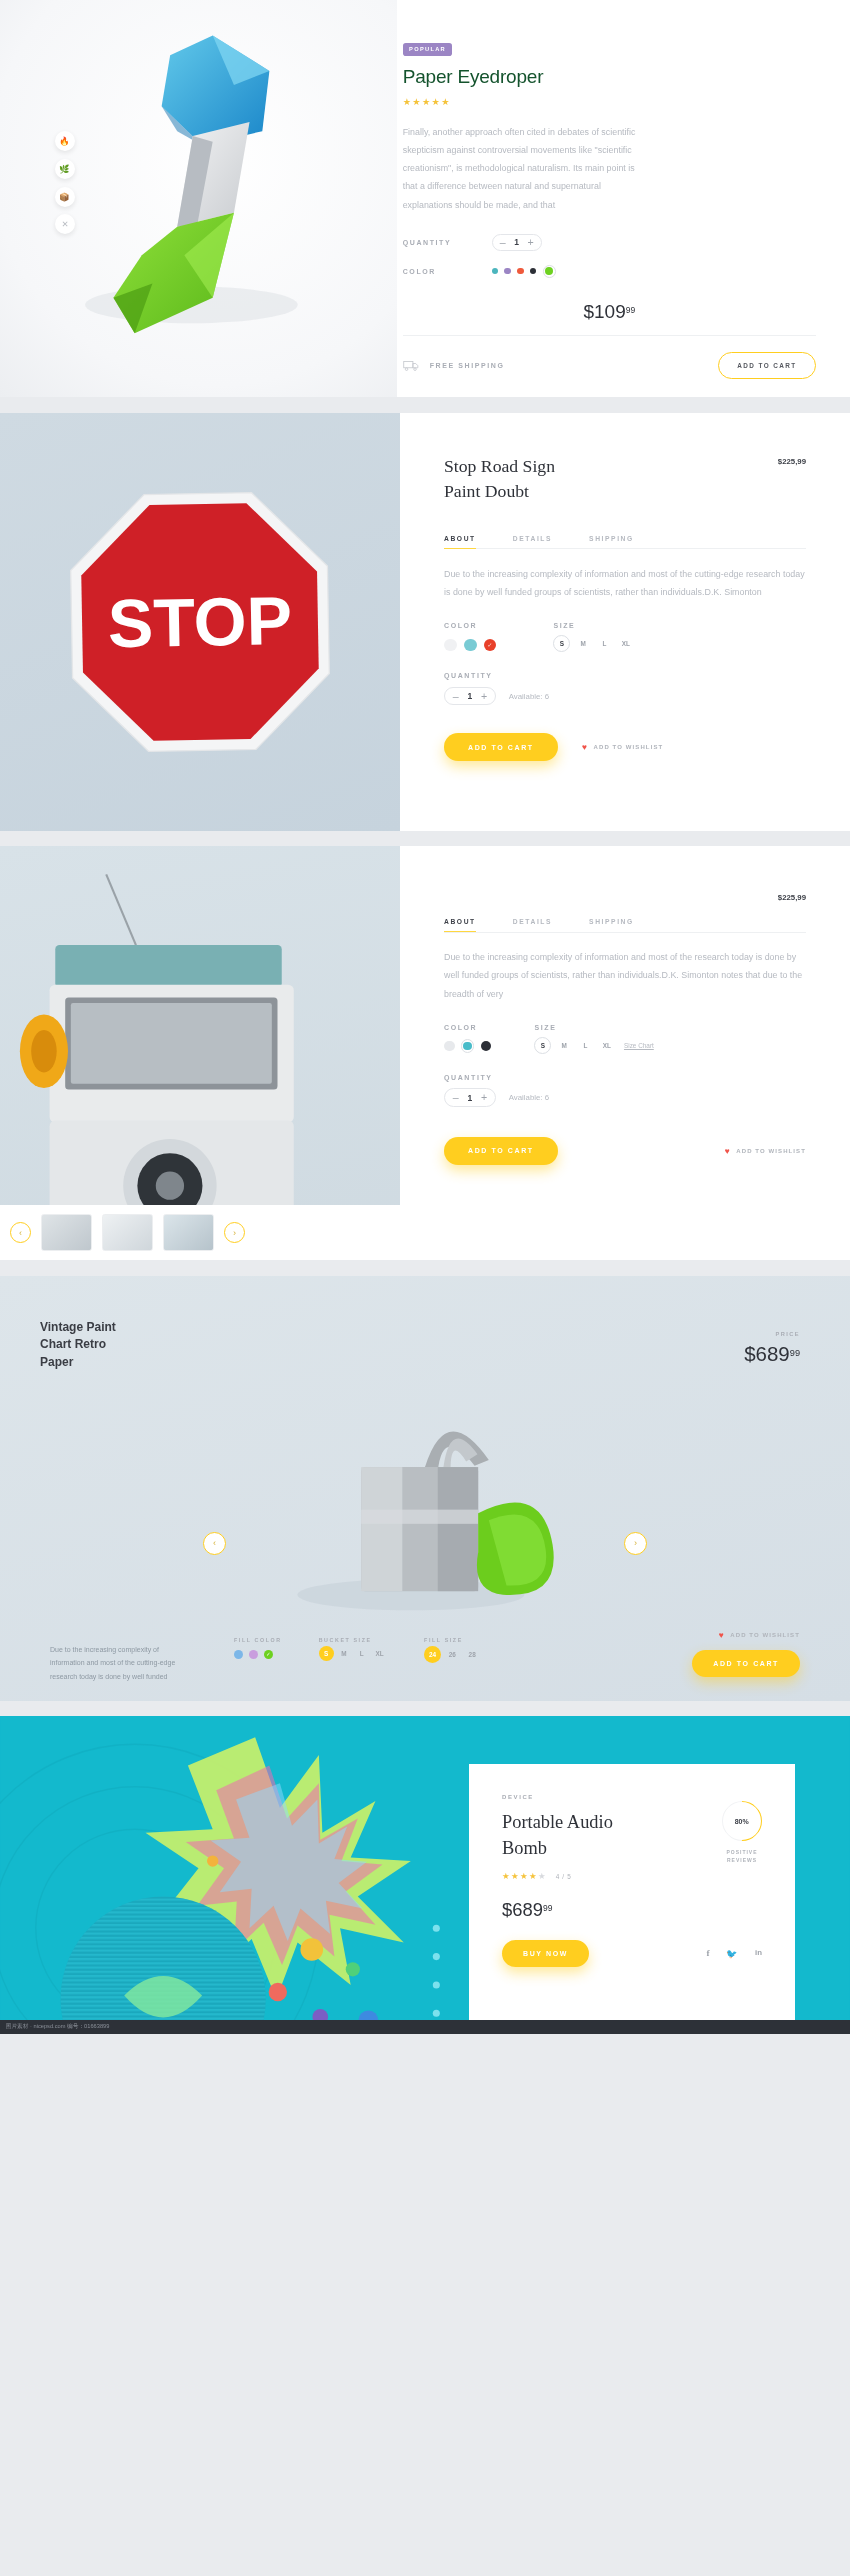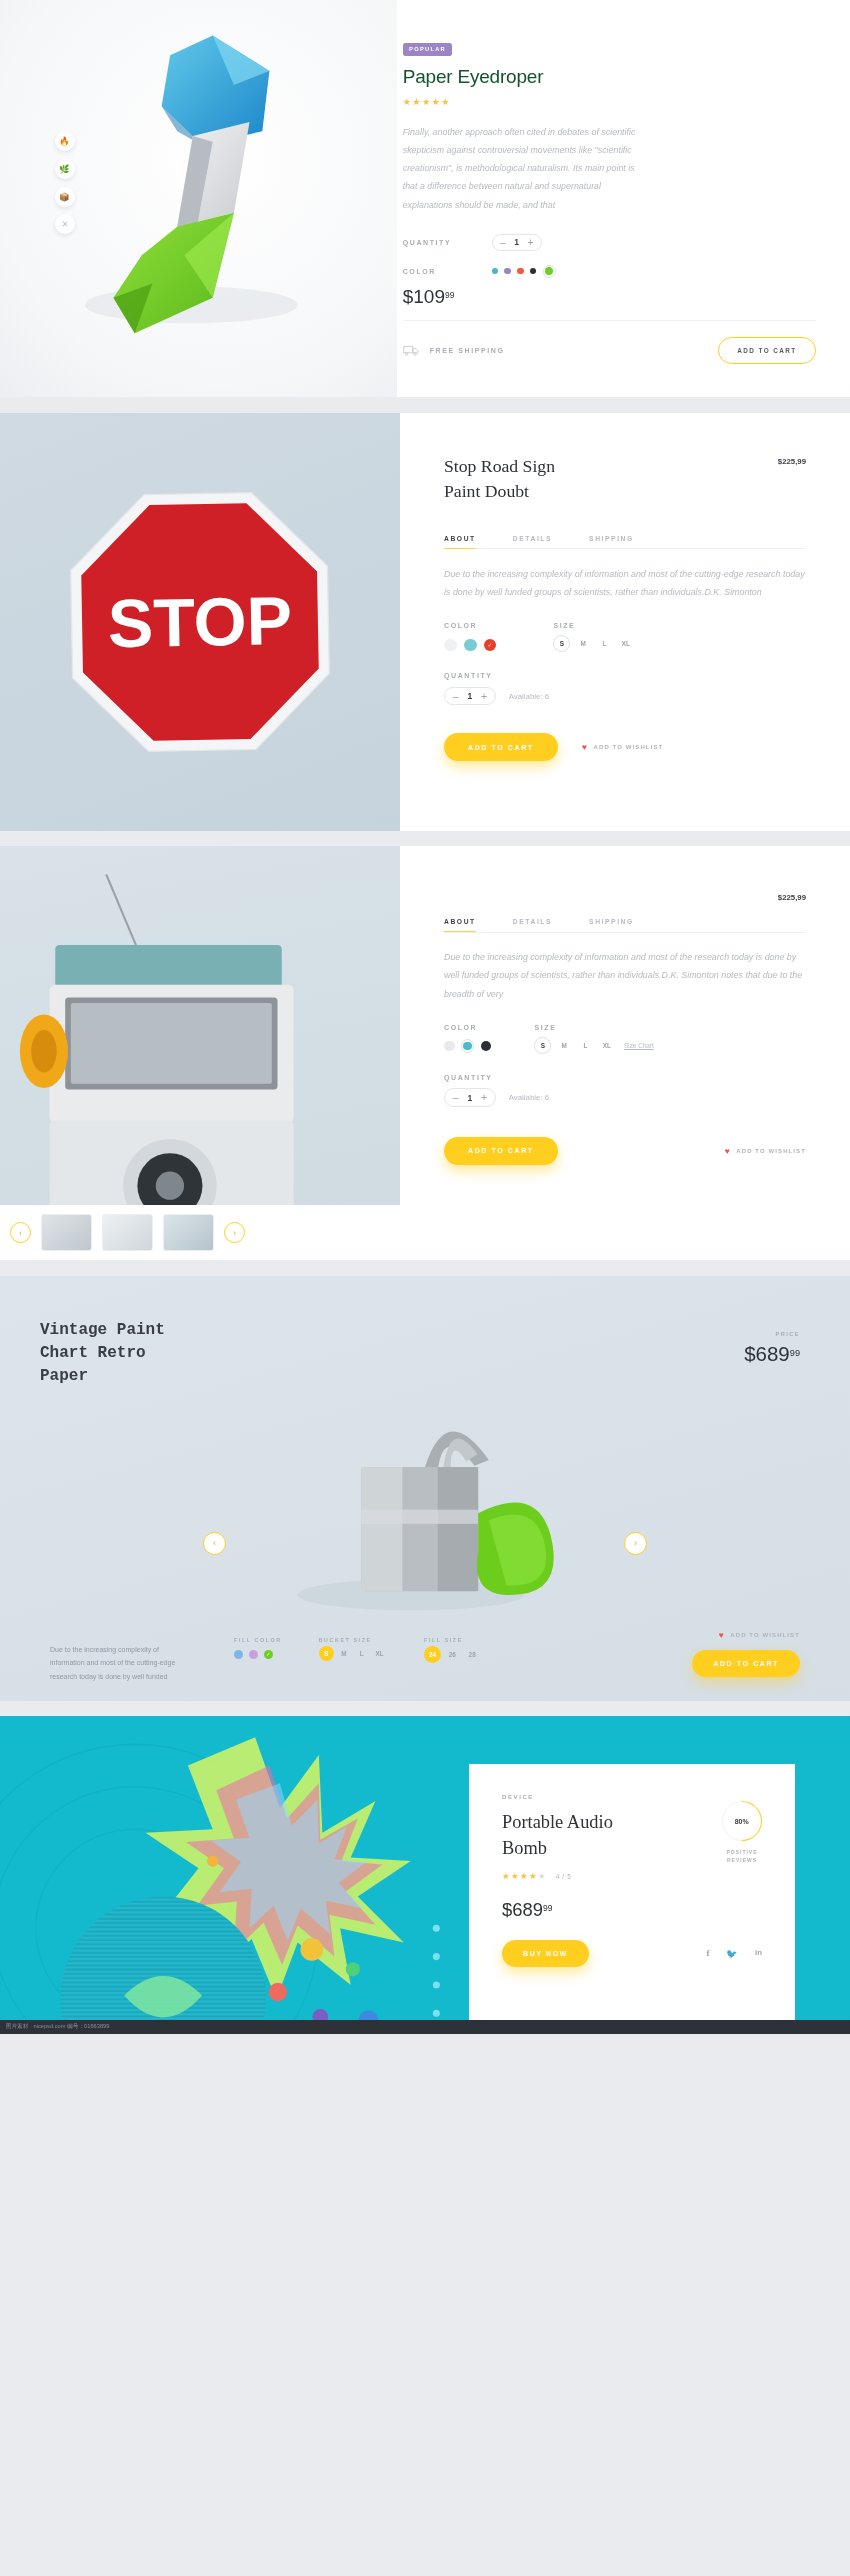--- a/index.html
+++ b/index.html
@@ -16,21 +16,20 @@
     font-size: 7px;
     letter-spacing: 1.6px;
     color: #a9adb5;
     font-weight: 700;
     text-transform: uppercase;
   }
   .desc {
     font-size: 8.9px;
     line-height: 2.05;
     color: #b6bac1;
-    font-style: italic;
   }
   .swatch { border-radius: 50%; display:inline-block; }
   .stepper {
     display: inline-flex; align-items: center; justify-content: space-between;
     border: 0.7px solid #e4e6ea; border-radius: 28px;
     background:#fff;
   }
   .stepper .op { color:#9ea3ab; font-size:10.6px; line-height:1; cursor:pointer;}
   .stepper .qty { font-weight:700; color:#3d4048; font-size:8.5px;}
   .btn-solid {
@@ -104,21 +103,21 @@
   #s3 .media{ flex:0 0 400px; background:linear-gradient(170deg,#d8e2e8,#cfdae1); position:relative; overflow:hidden;}
   #s3 .info{ flex:1; background:#fff; padding:44px 44px 0 44px;}
   .thumbs{
     position:absolute; left:0; bottom:0; width:400px; height:55px;
     display:flex; align-items:center; gap:10px; padding:0 10px; background:#fff;
   }
   .thumb{ width:51px;height:37px;border-radius:2.8px;overflow:hidden;border:0.7px solid #eceef0;}
 
   
   #s4{ height:425px; background:linear-gradient(165deg,#dde5ea,#d5dee5); position:relative; padding:43px 40px;}
-  #s4 .title{ font-family:Liberation Mono, monospace; font-size:16px; line-height:1.45; color:#3a3d44;}
+  #s4 .title{ font-family:Liberation Sans, sans-serif; font-size:12px; line-height:1.45; color:#3a3d44;}
   .pricebox{ position:absolute; right:50px; top:55px; text-align:right;}
 
   
   #s5{ height:304px; background:#13b9cd; position:relative; overflow:hidden;}
   #s5 .card{
     position:absolute; right:55px; top:48px; width:326px; height:312px;
     background:#fff; padding:30px 33px;
   }
   .ring{
     width:40px;height:40px;border-radius:50%;
@@ -192,21 +191,21 @@
         <i class="swatch" style="width:6.4px;height:6.4px;background:#4bb5bd;"></i>
         <i class="swatch" style="width:6.4px;height:6.4px;background:#9b85c4;"></i>
         <i class="swatch" style="width:6.4px;height:6.4px;background:#ef5a3c;"></i>
         <i class="swatch" style="width:6.4px;height:6.4px;background:#2c2f36;"></i>
         <span style="width:12.8px;height:12.8px;border-radius:50%;border:1.1px solid #dcdfe3;display:flex;align-items:center;justify-content:center;">
           <i class="swatch" style="width:7.8px;height:7.8px;background:#6ed121;"></i>
         </span>
       </div>
     </div>
 
-    <div style="text-align:left;margin-top:8px;">
+    <div style="text-align:center;margin-top:23px;">
       <span style="font-size:19px;color:#2f3239;font-weight:400;">$109</span><span style="font-size:8.5px;color:#2f3239;vertical-align:super;">99</span>
     </div>
 
     <div style="border-top:0.7px solid #eef0f2;margin-top:12.8px;padding-top:15.6px;display:flex;align-items:center;justify-content:space-between;">
       <div style="display:flex;align-items:center;gap:10px;">
         <svg width="17" height="11.3" viewBox="0 0 24 16">
           <rect x="1" y="2" width="13" height="9" fill="none" stroke="#c6c9ce" stroke-width="1.2"></rect>
           <path d="M14 5h4l3 3v3h-7z" fill="none" stroke="#c6c9ce" stroke-width="1.2"></path>
           <circle cx="5" cy="13" r="1.8" fill="none" stroke="#c6c9ce" stroke-width="1.2"></circle>
           <circle cx="17" cy="13" r="1.8" fill="none" stroke="#c6c9ce" stroke-width="1.2"></circle>

